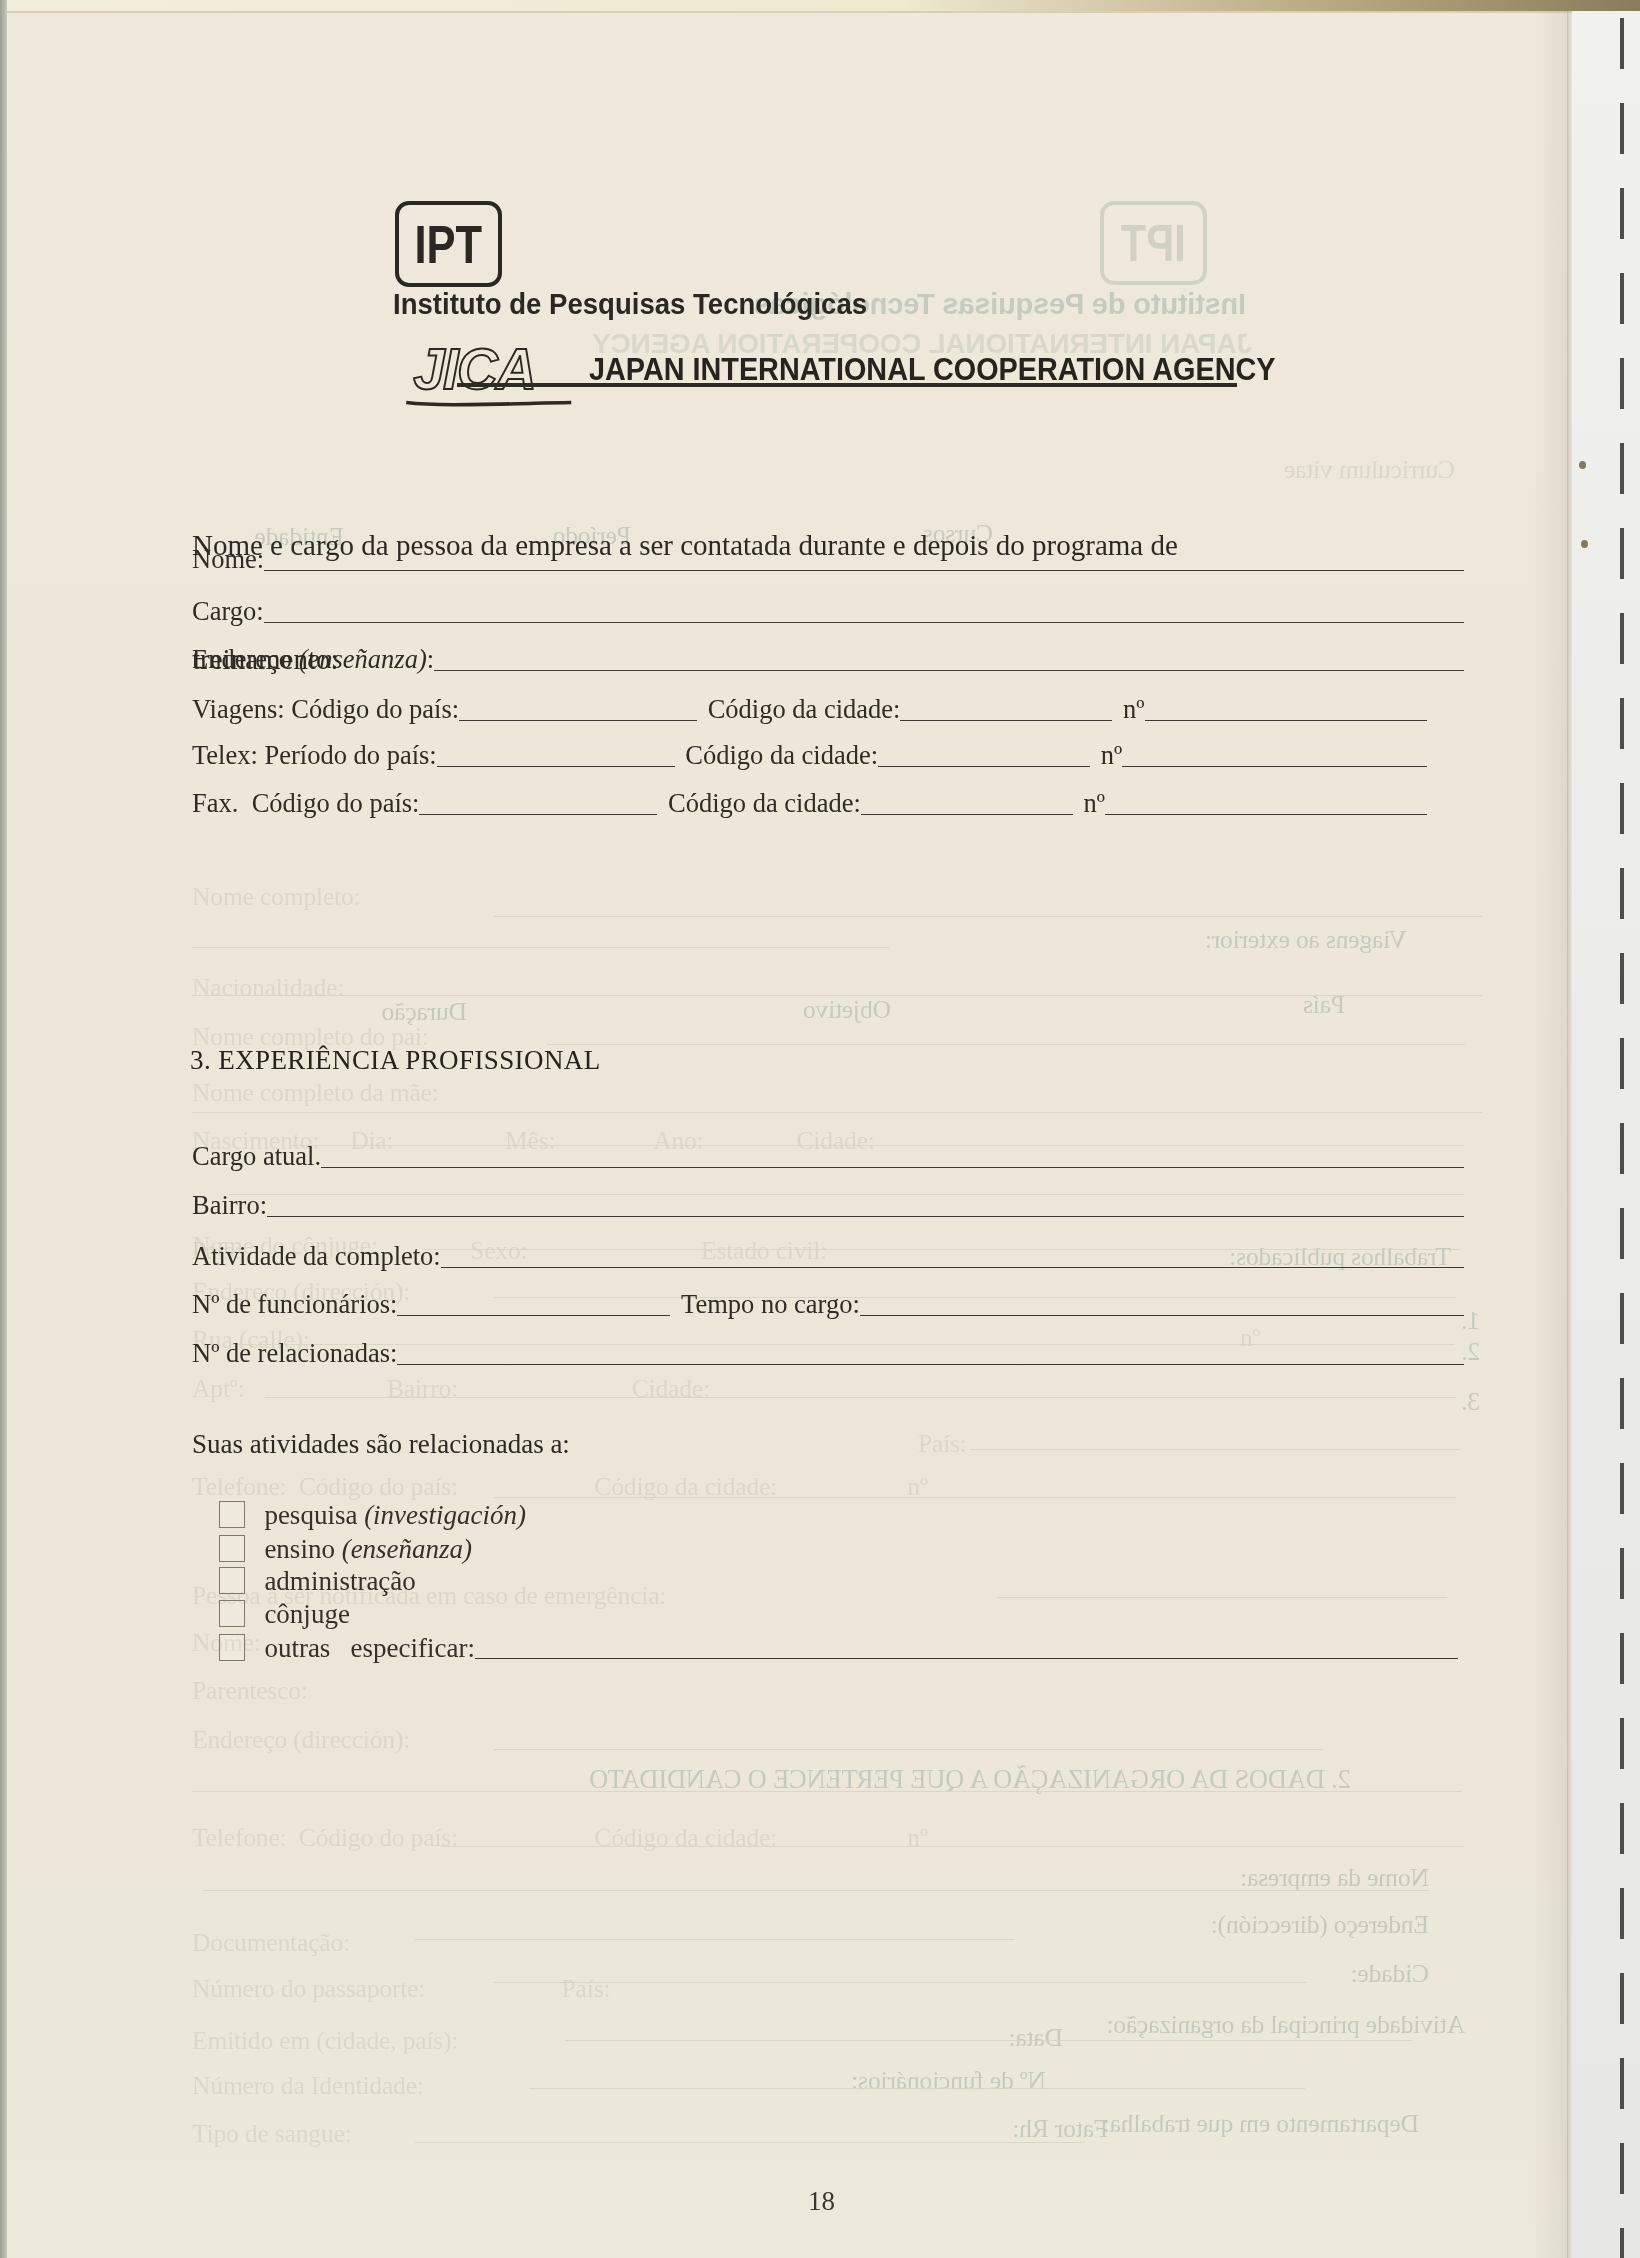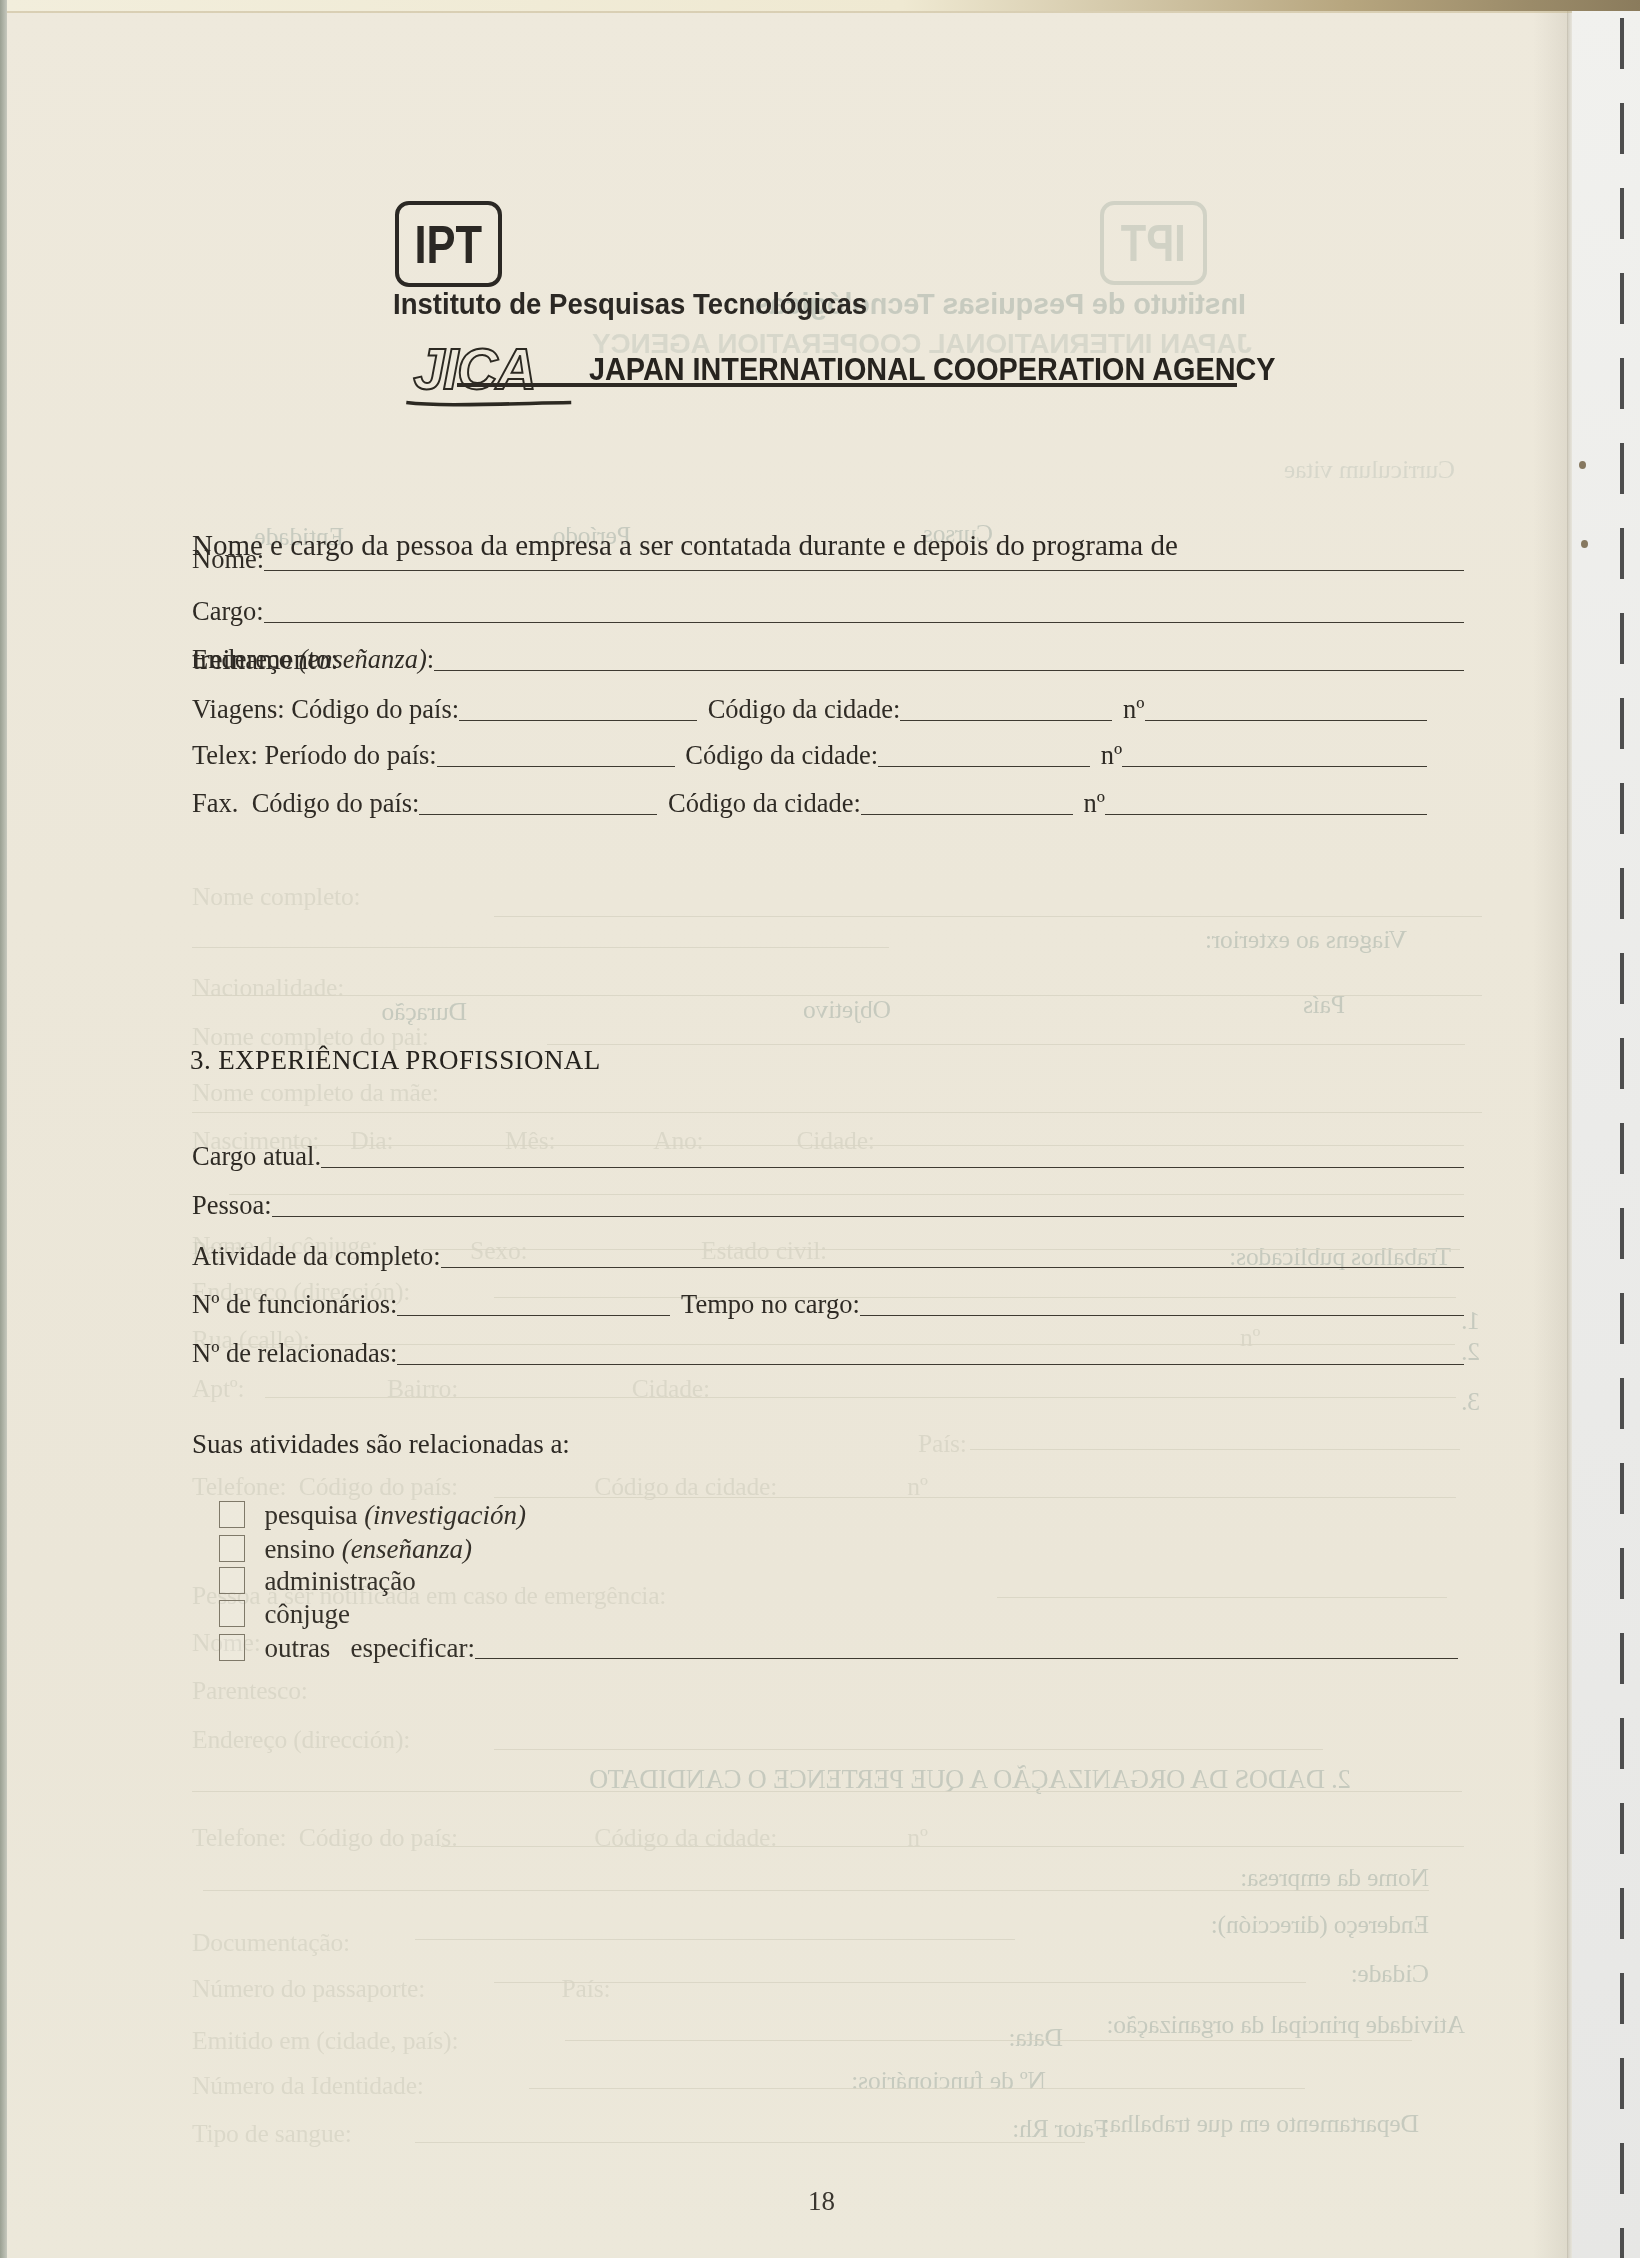--- a/index.html
+++ b/index.html
@@ -210,21 +210,21 @@
   <span class="ln grow"></span>
 </div>
 
 <div class="h3">3. EXPERIÊNCIA PROFISSIONAL</div>
 
 <div class="row" style="top:1140px">
   <span class="lbl">Cargo atual.</span>
   <span class="ln grow"></span>
 </div>
 <div class="row" style="top:1189px">
-  <span class="lbl">Pessoa:</span>
+  <span class="lbl">Bairro:</span>
   <span class="ln grow"></span>
 </div>
 <div class="row" style="top:1240px">
   <span class="lbl">Atividade da completo:</span>
   <span class="ln grow"></span>
 </div>
 <div class="row" style="top:1288px">
   <span class="lbl">Nº de funcionários:</span>
   <span class="ln w310"></span>
   <span class="lbl pl">Tempo no cargo:</span>

